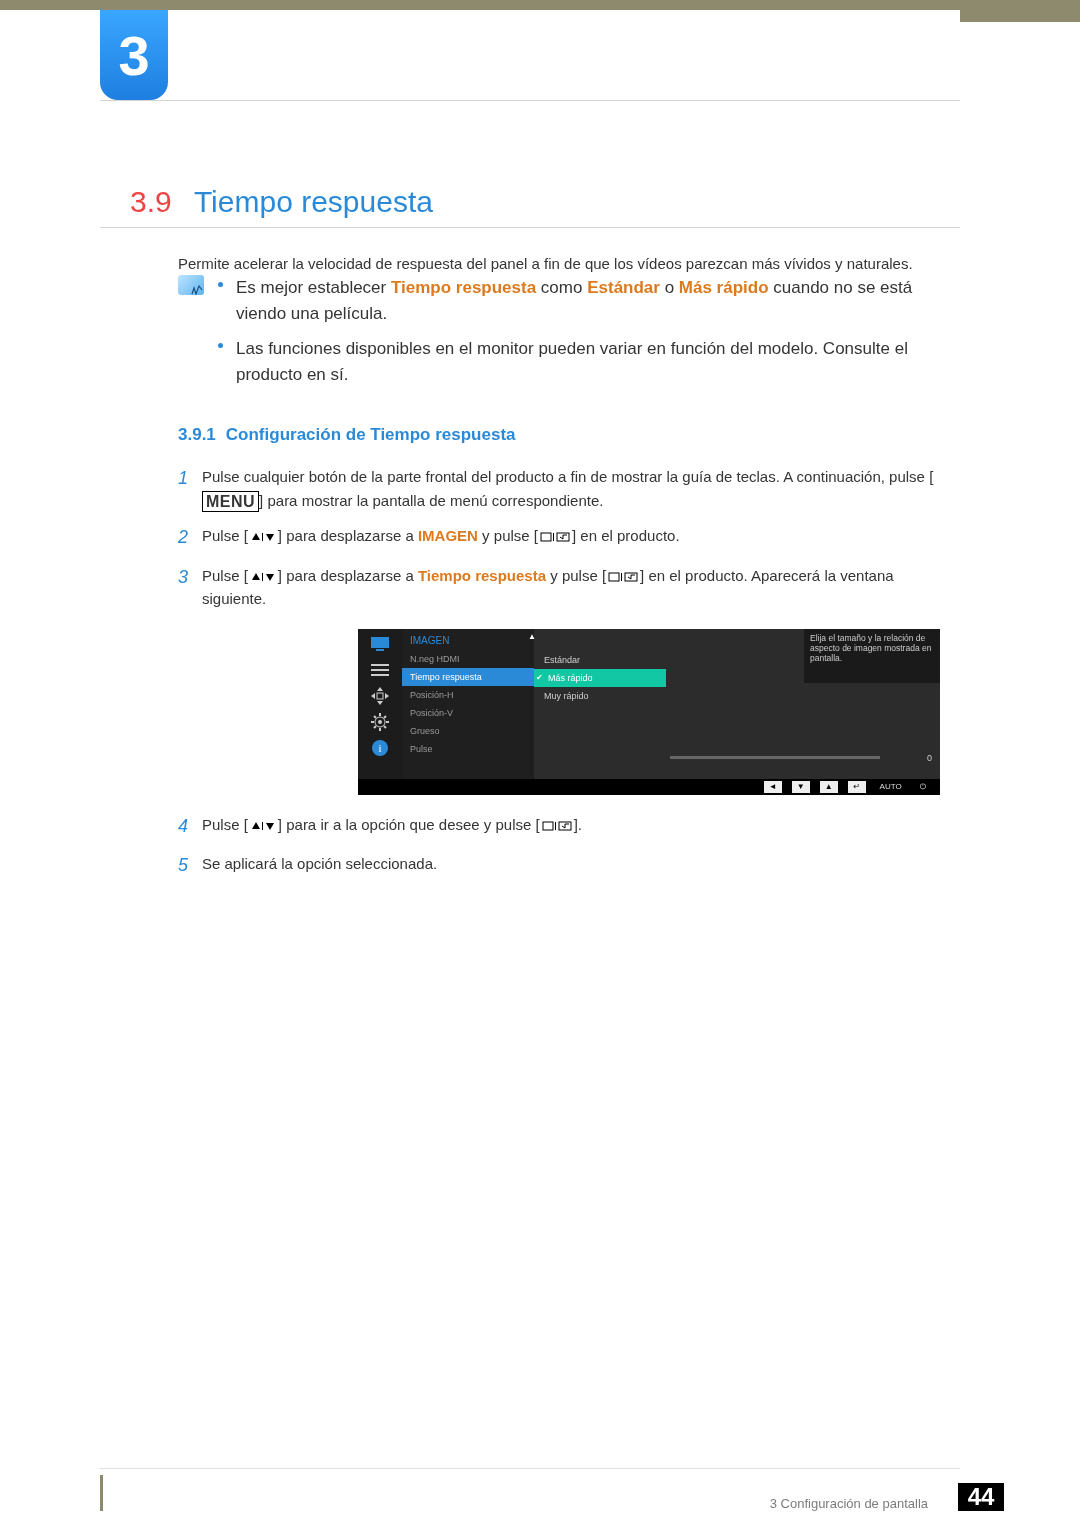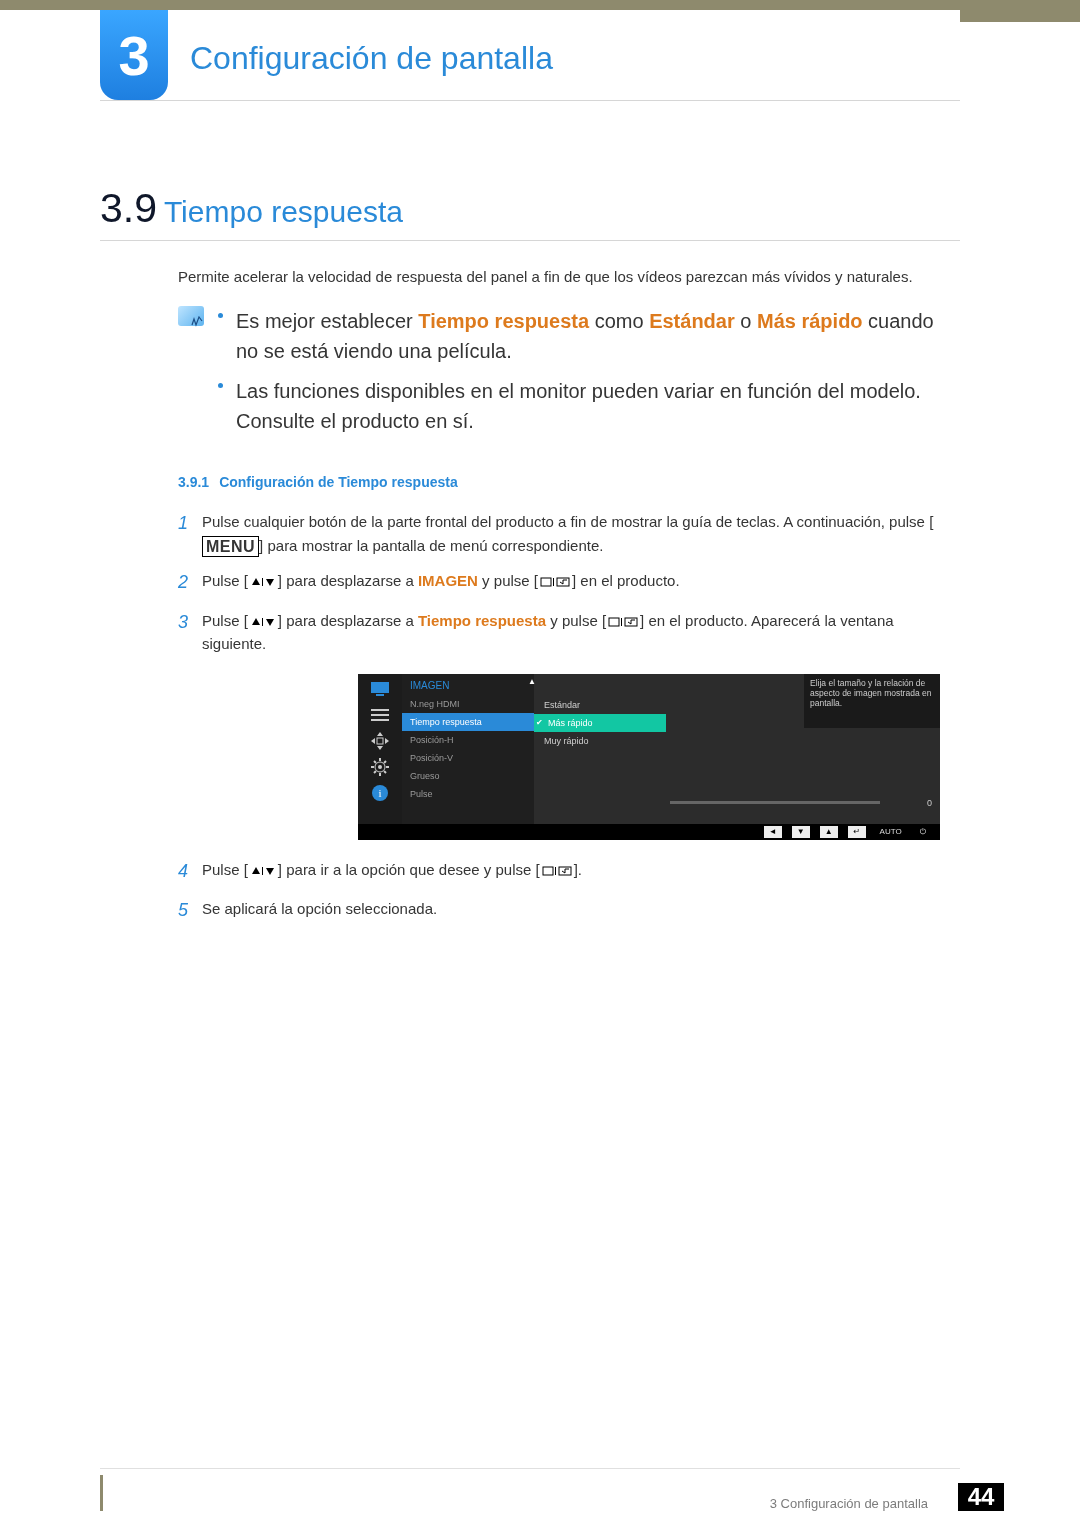--- a/index.html
+++ b/index.html
@@ -31,38 +31,38 @@
   .chapter-title {
     position: absolute; left: 190px; top: 40px;
     font-size: 32px; color: #2a8ad8;
   }
   .title-underline {
     position: absolute; left: 100px; top: 100px;
     width: 860px; height: 1px; background: #d6d6d6;
   }
 
   .content { position: absolute; left: 100px; top: 185px; width: 860px; }
-  .sec-num { color: #0f172a; font-size: 41px; font-weight: normal; display:inline-block; width:60px;}
+  .sec-num { color: #ef4444; font-size: 30px; font-weight: normal; display:inline-block; width:60px;margin-left:30px;}
   .sec-title { color: #2a8ad8; font-size: 30px; font-weight: normal;}
   .sec-underline { width: 100%; height:1px; background:#d6d6d6; margin-top:8px; margin-bottom:24px;}
-  .intro { margin-left: 78px; line-height: 1.55; margin-bottom: 18px; font-size:15px;}
+  .intro { margin-left: 78px; line-height: 1.55; font-size:15px;}
   .note-block { display:flex; margin-left:78px; margin-bottom:18px;}
   .note-icon {
     width: 26px; height: 20px; flex: 0 0 26px; margin-right: 14px;
     background: linear-gradient(135deg,#bfe5ff 0%, #5db3ef 100%);
     border-radius: 3px; position: relative;
   }
   .note-icon svg { position:absolute; right:1px; bottom:-2px;}
-  .note-list { list-style:none; padding:0; font-size:20px;}
+  .note-list { list-style:none; padding:0; font-size:17px;}
   .note-list li { position:relative; padding-left:18px; line-height:1.5; margin-bottom:10px;}
   .note-list li::before {
     content:""; position:absolute; left:0; top:7px; width:5px;height:5px; border-radius:50%; background:#2a8ad8;
   }
   .kw { color:#dd7a1d; font-weight:bold;}
-  .subhead { margin-left:78px; color:#2a8ad8; font-size:14px; font-weight:bold; margin-top:28px; margin-bottom:20px;}
+  .subhead { margin-left:78px; color:#2a8ad8; font-size:17px; font-weight:bold; margin-top:28px; margin-bottom:20px;}
   .subhead .num { margin-right:10px;}
   .steps { margin-left:78px; font-size:15px;}
   .step { display:flex; position:relative; margin-bottom:12px; line-height:1.55;}
   .step-num { flex:0 0 24px; font-style:italic; font-size:18px; color:#2a8ad8;}
   .step-body { flex:1; }
   .menu-box { display:inline-block; font-size:16px; font-weight:bold; border:1px solid #000; padding:0 3px; line-height:1.2; vertical-align:middle; letter-spacing:0.5px;}
   .icon-arrows, .icon-select { display:inline-flex; align-items:center; vertical-align:middle; margin:0 2px;}
   .icon-arrows svg, .icon-select svg { display:block;}
 
   
@@ -108,21 +108,20 @@
   
   .left-spine { position:absolute; left:100px; bottom:16px; width:3px; height:36px; background:#8e8a6d;}
 </style>
 </head>
 <body>
 
 <div class="page-wrap">
   <div class="top-accent"></div>
   <div class="top-accent-high"></div>
   <div class="chapter-badge">3</div>
-  <div class="chapter-title">Configuración de pantalla</div>
   <div class="title-underline"></div>
 
   <div class="content">
     <div>
       <span class="sec-num">3.9</span>
       <span class="sec-title">Tiempo respuesta</span>
     </div>
     <div class="sec-underline"></div>
 
     <p class="intro">Permite acelerar la velocidad de respuesta del panel a fin de que los vídeos parezcan más vívidos y naturales.</p>

